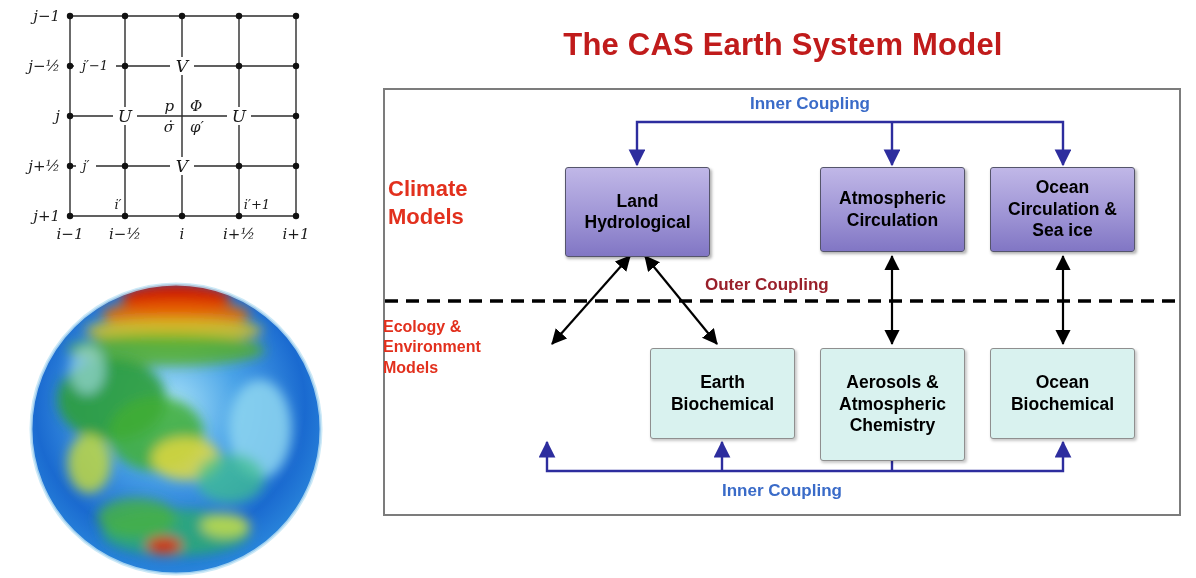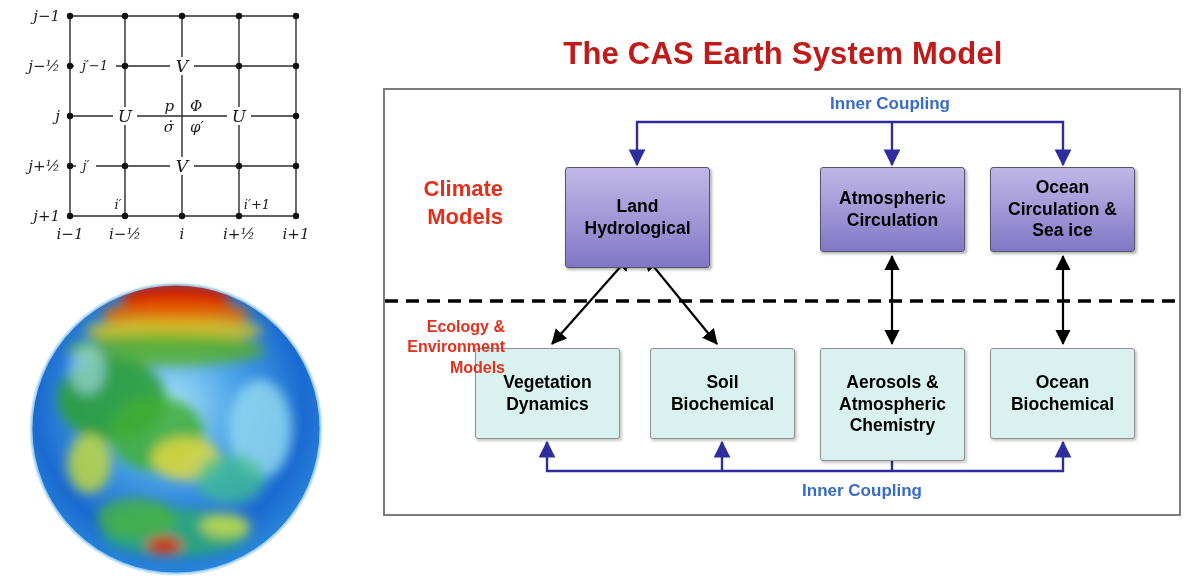--- a/index.html
+++ b/index.html
@@ -6,42 +6,41 @@
   .canvas{
     position:relative;width:1196px;height:578px;background:#ffffff;
     font-family:"Liberation Sans",sans-serif;overflow:hidden;padding-left:8px;
   }
   svg{display:block;}
   
   .esm-title{
     position:absolute;left:383px;top:27px;width:800px;
     text-align:center;font-size:31px;font-weight:bold;color:#c01b1b;
     letter-spacing:.2px;
-    margin-top:9px;
   }
   .frame{
     position:absolute;left:383px;top:88px;width:798px;height:428px;
     border:2px solid #7c7c7c;background:transparent;box-sizing:border-box;
   }
   .arrows{position:absolute;left:0;top:0;pointer-events:none;}
   .box{
     position:absolute;display:flex;align-items:center;justify-content:center;
     text-align:center;font-weight:bold;font-size:17.5px;line-height:1.22;
     color:#000;white-space:pre-line;border-radius:3px;box-sizing:border-box;
   }
   .box.purple{
     background:linear-gradient(180deg,#c0b7e7 0%,#9c92d4 60%,#8176c4 100%);
     border:1.6px solid #55556b;box-shadow:1.5px 2px 3px rgba(0,0,0,.30);
   }
   .box.cyan{
     background:#d9f2ef;border:1.6px solid #8f8f8f;
     box-shadow:1.5px 2px 3px rgba(0,0,0,.22);
   }
   .grp{
-    position:absolute;font-weight:bold;text-align:right;white-space:pre-line;
+    position:absolute;font-weight:bold;text-align:left;white-space:pre-line;
   }
   .lbl-inner-top{left:750px;top:94px;width:200px;font-size:17px;color:#3a6bc8;}
   .lbl-climate{left:388px;top:175px;width:115px;font-size:22px;line-height:1.25;color:#e2301d;}
   .lbl-outer{left:705px;top:275px;width:200px;font-size:17px;color:#99202a;}
   .lbl-ecology{left:383px;top:317px;width:122px;font-size:16px;line-height:1.27;color:#e2301d;}
   .lbl-inner-bottom{left:722px;top:481px;width:200px;font-size:17px;color:#3a6bc8;}
   
   .grid-fig{position:absolute;left:10px;top:4px;}
   .grid-fig text{
     font-family:"DejaVu Serif","Liberation Serif",serif;font-style:italic;fill:#1a1a1a;
@@ -197,39 +196,38 @@
     </g>
 
     <g stroke="#000" stroke-width="2.2" fill="none">
       <line x1="630" y1="256" x2="552" y2="344" marker-start="url(#arrB-start)" marker-end="url(#arrB-end)"></line>
       <line x1="645" y1="256" x2="717" y2="344" marker-start="url(#arrB-start)" marker-end="url(#arrB-end)"></line>
       <line x1="892" y1="256" x2="892" y2="344" marker-start="url(#arrB-start)" marker-end="url(#arrB-end)"></line>
       <line x1="1063" y1="256" x2="1063" y2="344" marker-start="url(#arrB-start)" marker-end="url(#arrB-end)"></line>
     </g>
   </svg>
 
-  <div class="box purple" style="left:565px;top:167px;width:145px;height:101px">Land
+  <div class="box purple" style="left:565px;top:167px;width:145px;height:90px">Land
 Hydrological</div>
   <div class="box purple" style="left:820px;top:167px;width:145px;height:85px">Atmospheric
 Circulation</div>
   <div class="box purple" style="left:990px;top:167px;width:145px;height:85px">Ocean
 Circulation &amp;
 Sea ice</div>
 
-  <div class="box cyan" style="left:475px;top:348px;width:145px;height:91px">Vegetation
-Dynamics</div>
-  <div class="box cyan" style="left:650px;top:348px;width:145px;height:91px">Soil
+  <div class="box cyan" style="left:650px;top:348px;width:145px;height:91px">Earth
 Biochemical</div>
   <div class="box cyan" style="left:820px;top:348px;width:145px;height:113px">Aerosols &amp;
 Atmospheric
 Chemistry</div>
   <div class="box cyan" style="left:990px;top:348px;width:145px;height:91px">Ocean
 Biochemical</div>
 
   <div class="grp lbl-inner-top">Inner Coupling</div>
   <div class="grp lbl-climate">Climate
 Models</div>
+  <div class="grp lbl-outer">Outer Coupling</div>
   <div class="grp lbl-ecology">Ecology &amp;
 Environment
 Models</div>
   <div class="grp lbl-inner-bottom">Inner Coupling</div>
 
 </div>
 
 </body></html>

